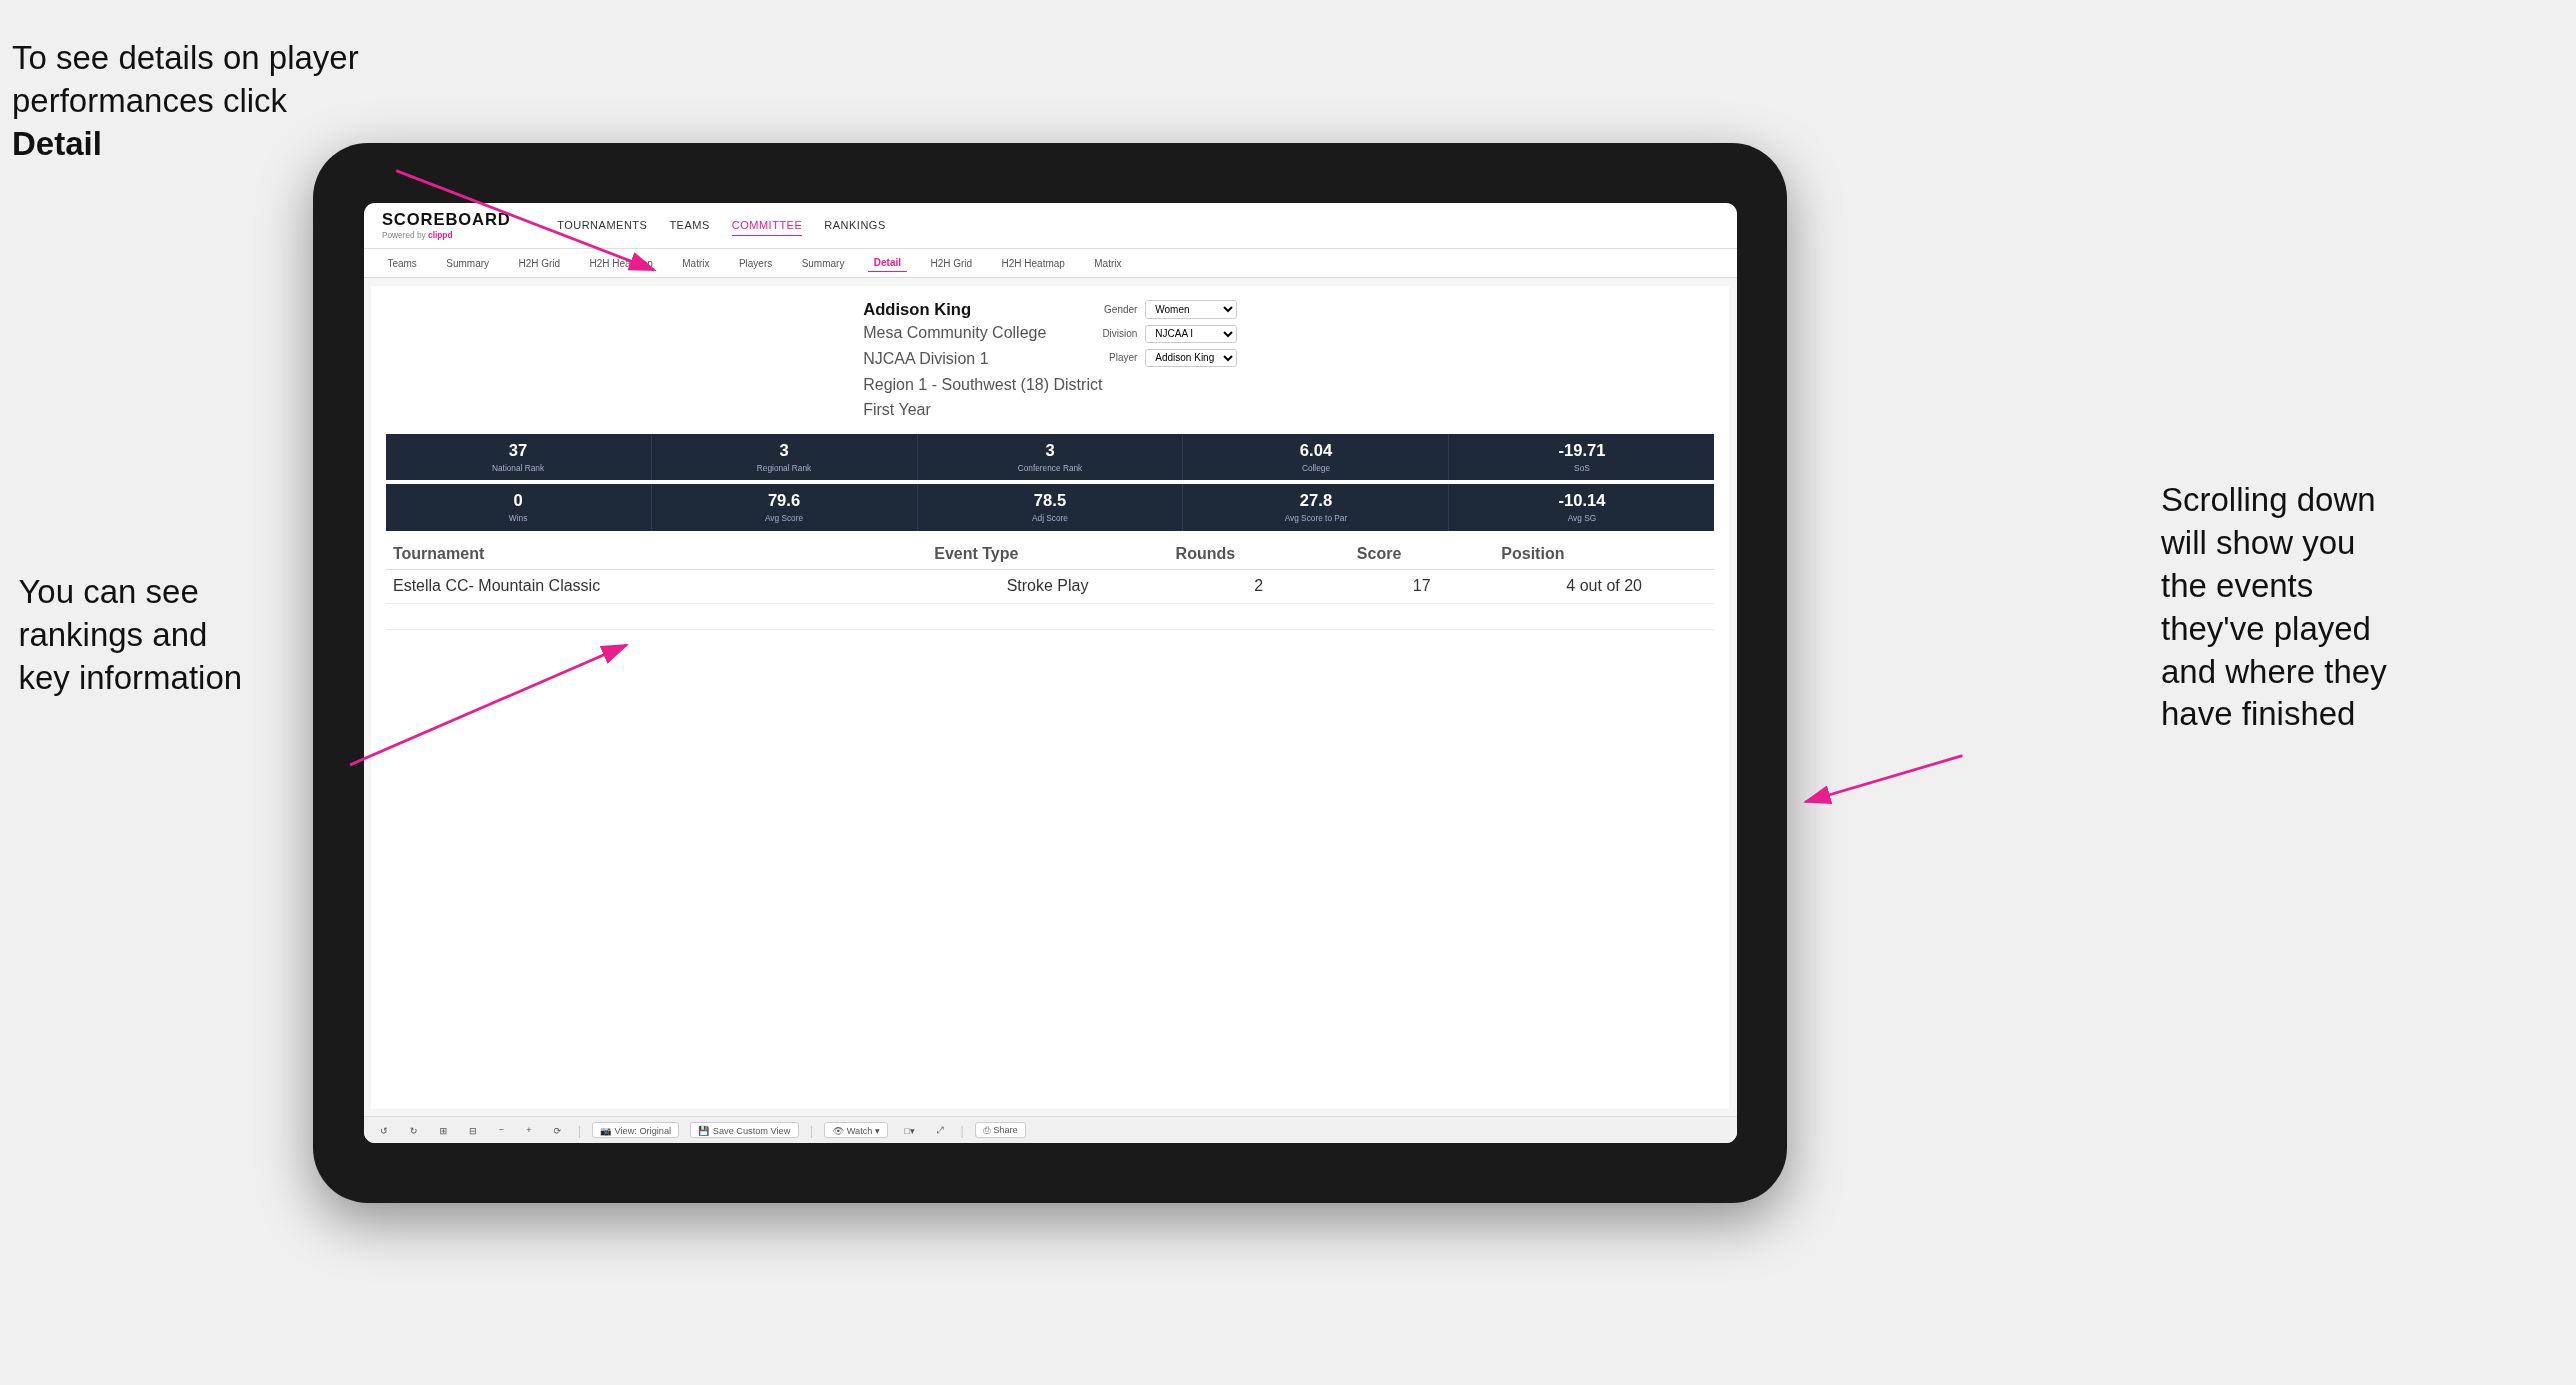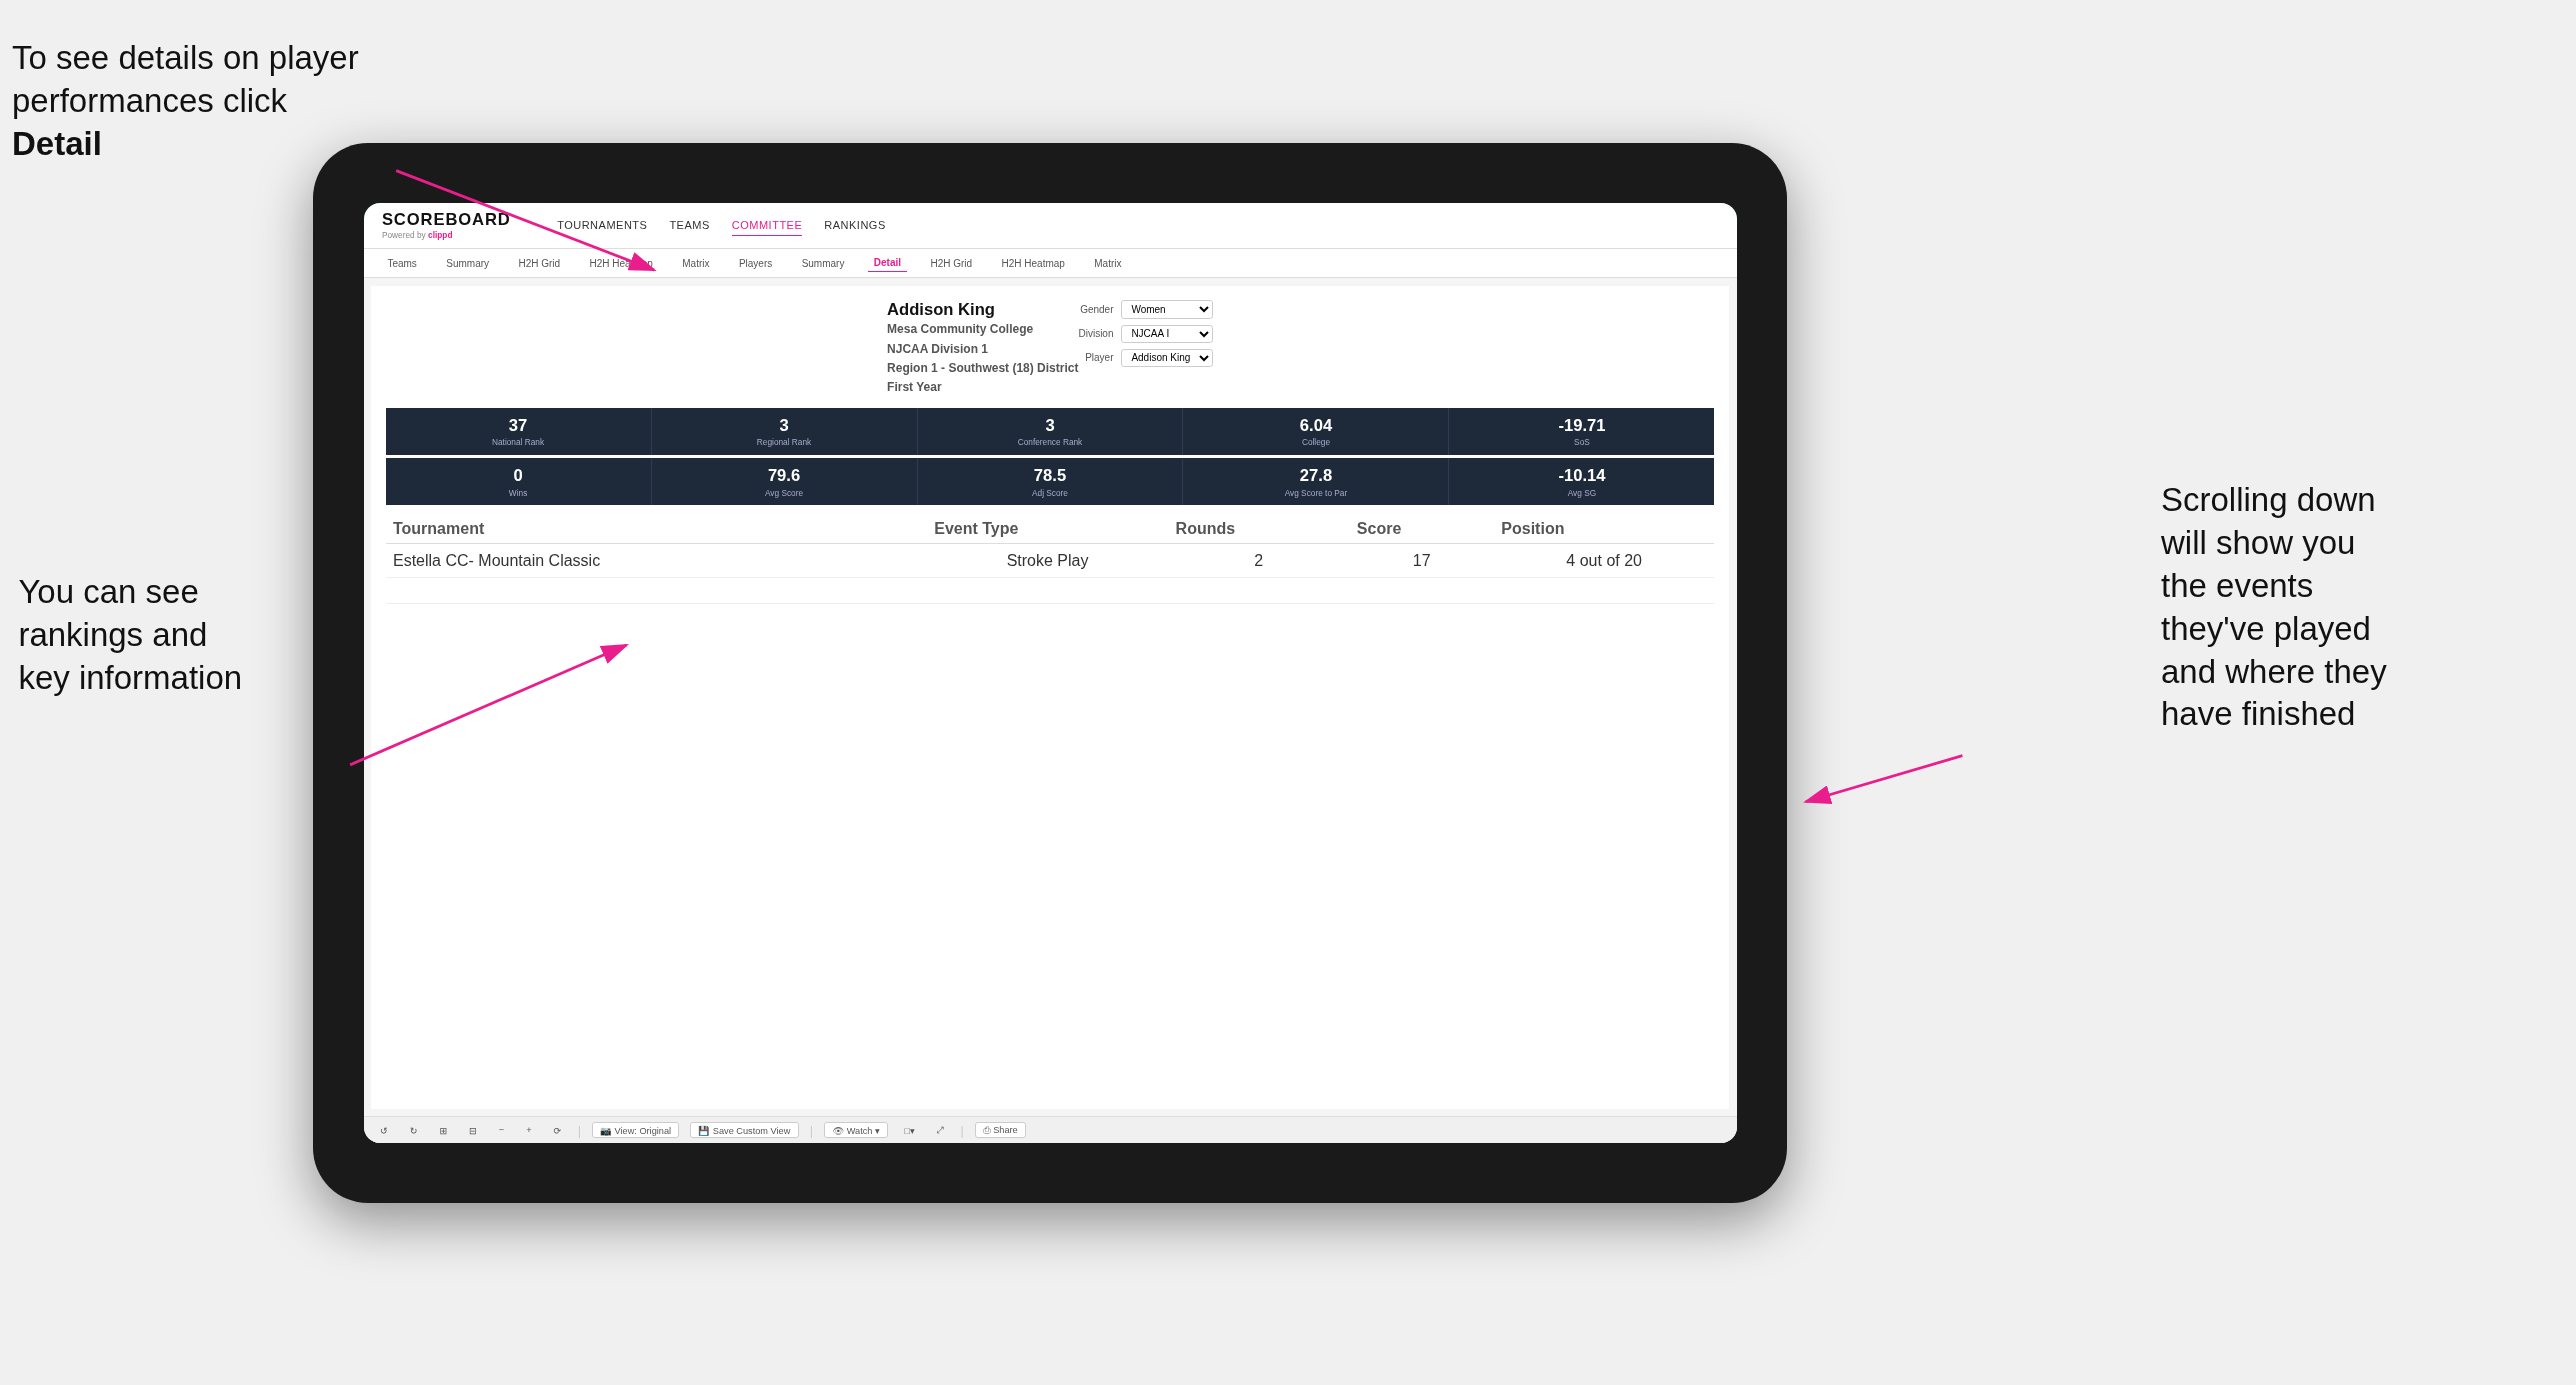--- a/index.html
+++ b/index.html
@@ -60,21 +60,21 @@
       box-shadow: 0 18.4px 55px rgba(0,0,0,0.4);
       display: flex;
       align-items: center;
       justify-content: center;
     }
 
     .tablet-screen {
       width: 1373px;
       height: 940px;
       background: #0f766e;
-      border-radius: 16px;
+      border-radius: 11px;
       overflow: hidden;
       display: flex;
       flex-direction: column;
     }
 
     
     .top-nav {
       background: #fff;
       border-bottom: 0.9px solid #ddd;
       padding: 7.4px 18.4px;
@@ -174,24 +174,23 @@
       margin-bottom: 11px;
     }
 
     .player-info h2 {
       font-size: 16.6px;
       font-weight: 700;
       color: #111;
     }
 
     .player-info p {
-      font-size: 12px;
+      font-size: 16px;
       color: #555;
       line-height: 1.6;
-      font-weight: bold;
     }
 
     .player-controls {
       display: flex;
       flex-direction: column;
       gap: 5.5px;
       align-items: flex-end;
     }
 
     .control-row {

